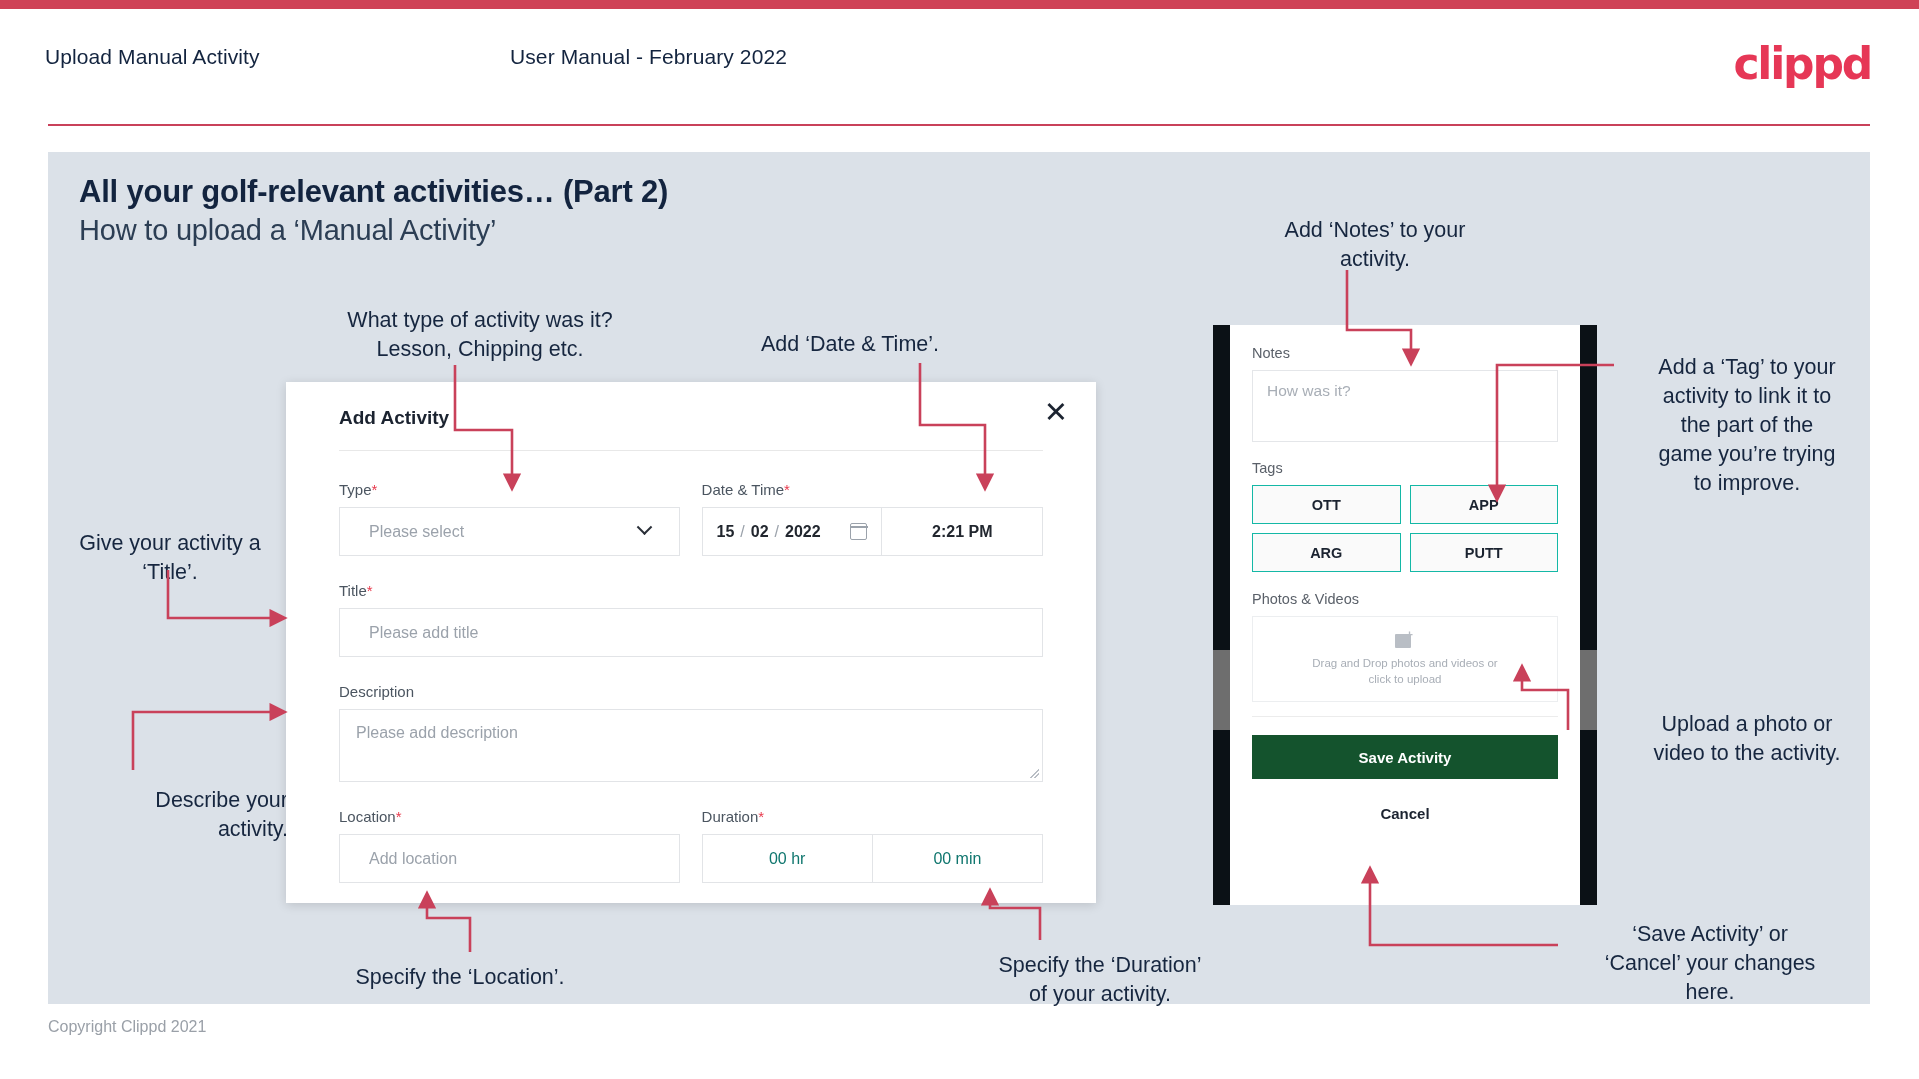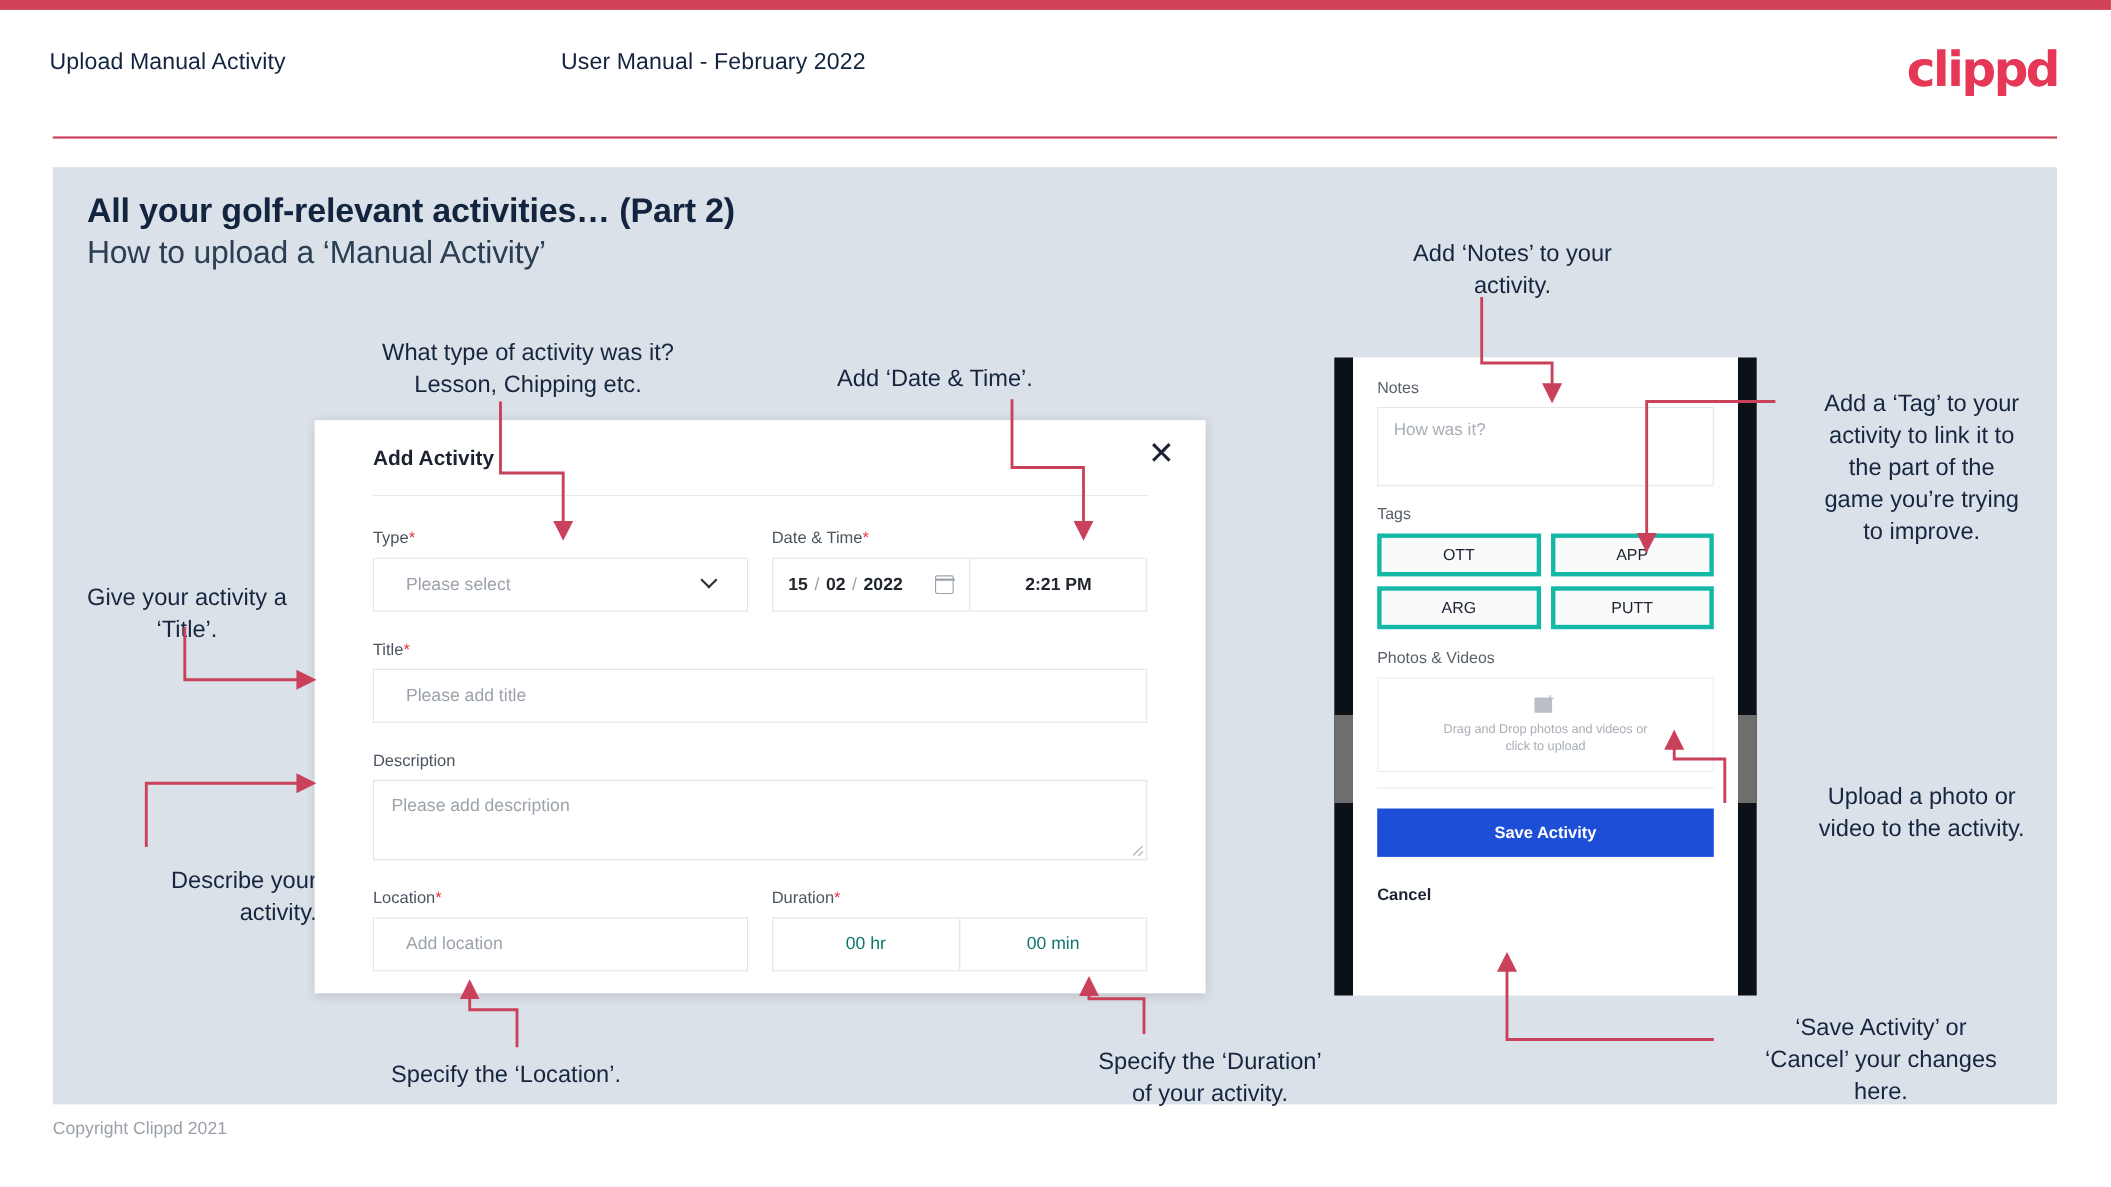--- a/index.html
+++ b/index.html
@@ -156,47 +156,47 @@
     background: #ffffff; overflow: hidden;
   }
   .scr-pad { padding: 20px 22px 0 22px; }
   .scr-label { font-size: 14.5px; color: #5a6069; margin-bottom: 9px; }
   .notes-box {
     height: 72px; border: 1px solid #e4e6e9; padding: 11px 14px;
     font-size: 15.5px; color: #a8aeb6; margin-bottom: 18px;
   }
   .tag-grid { display: grid; grid-template-columns: 1fr 1fr; gap: 9px; margin-bottom: 19px; }
   .tag {
-    height: 39px; border: 4px solid #14b8a6; background: #fafafa;
+    height: 39px; border: 1px solid #14b8a6; background: #fafafa;
     display: flex; align-items: center; justify-content: center;
-    font-size: 14.5px; font-weight: 400; color: #1b2330;
+    font-size: 14.5px; font-weight: 700; color: #1b2330;
   }
   .dropzone {
     height: 86px; border: 1px solid #eceef0;
     display: flex; flex-direction: column; align-items: center; justify-content: center;
     gap: 6px; margin-bottom: 14px;
   }
   .dz-text { font-size: 11.5px; color: #a8aeb6; line-height: 16px; text-align: center; }
   .img-icon { position: relative; width: 20px; height: 17px; }
   .img-icon .sq {
     position: absolute; left: 0; top: 2px; width: 16px; height: 14px;
     background: #b9bec5; border-radius: 1px;
   }
   .img-icon .plus {
     position: absolute; right: 0; top: -1px; width: 9px; height: 9px;
     color: #b9bec5; font-size: 12px; line-height: 9px; font-weight: 700;
   }
   .dz-rule { height: 1px; background: #ececec; margin: 0 0 18px 0; }
   .save-btn {
-    height: 44px; background: #1d4ed8; color: #fff; font-size: 15px; font-weight: 700;
+    height: 44px; background: #14532d; color: #fff; font-size: 15px; font-weight: 700;
     display: flex; align-items: center; justify-content: center; margin-bottom: 26px;
     cursor: pointer;
   }
   .cancel-btn {
-    text-align: left; font-size: 15px; font-weight: 700; color: #1b2330; cursor: pointer;
+    text-align: center; font-size: 15px; font-weight: 700; color: #1b2330; cursor: pointer;
   }
 
   
   .arrows { position: absolute; left: 0; top: 0; width: 1919px; height: 1079px; pointer-events: none; }
 
   
   .footer {
     position: absolute; left: 48px; top: 1018px;
     font-size: 16px; color: #9aa0a8;
   }

